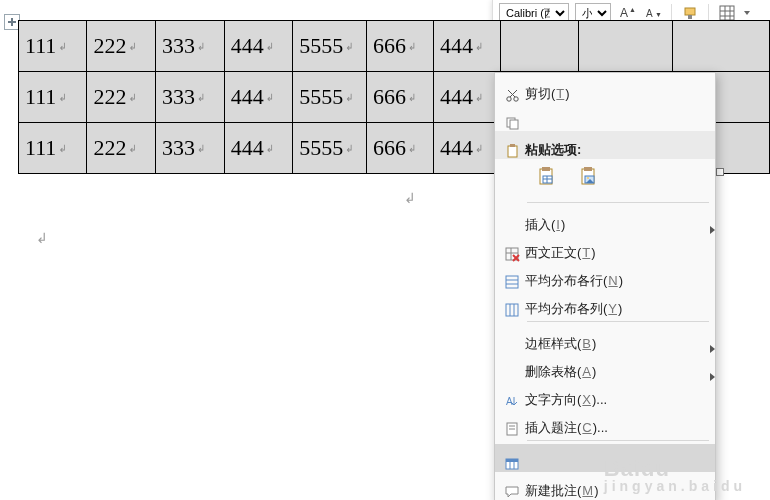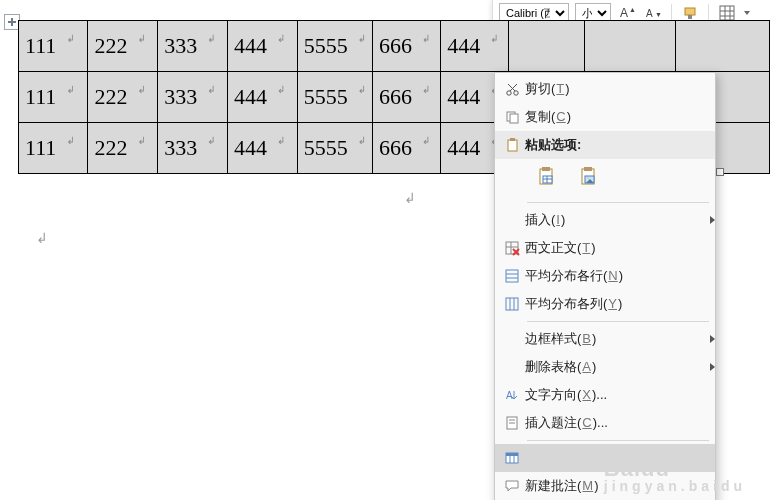--- a/index.html
+++ b/index.html
@@ -17,35 +17,35 @@
   .caret{width:0;height:0;border-left:3px solid transparent;border-right:3px solid transparent;border-top:4px solid #666;margin-left:1px}
   .lbl-insert{font-size:12px;color:#555}
   
   .doc{position:absolute;left:0;top:16px;width:770px}
   .handle{position:absolute;left:4px;top:-2px;width:14px;height:14px;border:1px solid #9aa7b0;background:#fff;display:flex;align-items:center;justify-content:center}
   .handle::before,.handle::after{content:"";position:absolute;background:#6b7a86}
   .handle::before{width:8px;height:2px}
   .handle::after{width:2px;height:8px}
   .wtable{position:absolute;left:18px;top:4px;border-collapse:collapse;background:#d9d9d9;}
   .wtable td{border:1px solid #000;background:#d9d9d9;height:46px;padding:2px 6px;font-size:22px;font-family:"Times New Roman",serif;color:#000;white-space:nowrap}
-  .cell-wrap{display:flex;align-items:flex-start;gap:10px}
+  .cell-wrap{display:flex;align-items:center;gap:2px}
   .pm{font-size:10px;color:#8a8a8a;font-family:Arial}
   .col-0,.col-1,.col-2,.col-3{width:58px}
   .col-4{width:62px}
   .col-5{width:56px}
   .col-6{width:56px}
   .col-7{width:78px}
   .col-8{width:96px}
   .col-9{width:100px}
   .col-8,.col-9{background:#d9d9d9}
   
   .paramark{position:absolute;font-size:14px;color:#9d9d9d;font-family:Arial}
   
   .ctx{position:absolute;left:494px;top:72px;width:220px;background:#f9f9f9;border:1px solid #c9c9c9;box-shadow:2px 3px 10px rgba(0,0,0,.25);padding:2px 0}
-  .ctx .row{display:flex;align-items:center;height:28px;padding:0 0 0 4px;position:relative}
+  .ctx .row{display:flex;align-items:flex-end;height:28px;padding:0 0 0 4px;position:relative}
   .ctx .row.hov{background:#d7d7d7}
   .ctx .row.hov.hdr{background:#eaeaea}
   .ctx .ic{width:26px;display:flex;align-items:center;justify-content:center}
   .ctx .txt{flex:1 1 auto;font-size:13px;color:#222}
   .ctx .key{color:#777;text-decoration:underline;margin:0 1px}
   .ctx .arrow{width:0;height:0;border-top:4px solid transparent;border-bottom:4px solid transparent;border-left:5px solid #555}
   .ctx .sep{height:1px;margin:3px 6px 3px 32px;background:#d7d7d7}
   .ctx .paste-pad{display:flex;gap:10px;padding:2px 0 6px 36px}
   .ctx .paste-btn{width:30px;height:30px;border:1px solid transparent;display:flex;align-items:center;justify-content:center}
   
@@ -321,21 +321,20 @@
         </span>
     <span class="txt"><span>剪切</span>(<span class="key">T</span>)</span>
   </div>
   <div class="row">
     <span class="ic">
           <svg width="16" height="16">
             <rect x="3" y="3" width="8" height="9" fill="#fff" stroke="#888"></rect>
             <rect x="6" y="5" width="8" height="9" fill="#fff" stroke="#888"></rect>
           </svg>
         </span>
-    <span class="txt"><span>复制</span>(<span class="key">C</span>)</span>
   </div>
   <div class="row hov hdr">
     <span class="ic">
           <svg width="16" height="16">
             <rect x="4" y="3" width="9" height="11" fill="#fff" stroke="#b08a2e"></rect>
             <rect x="6" y="1" width="5" height="3" fill="#b9956b"></rect>
           </svg>
         </span>
     <span class="txt" style="font-weight:bold">粘贴选项:</span>
   </div>

